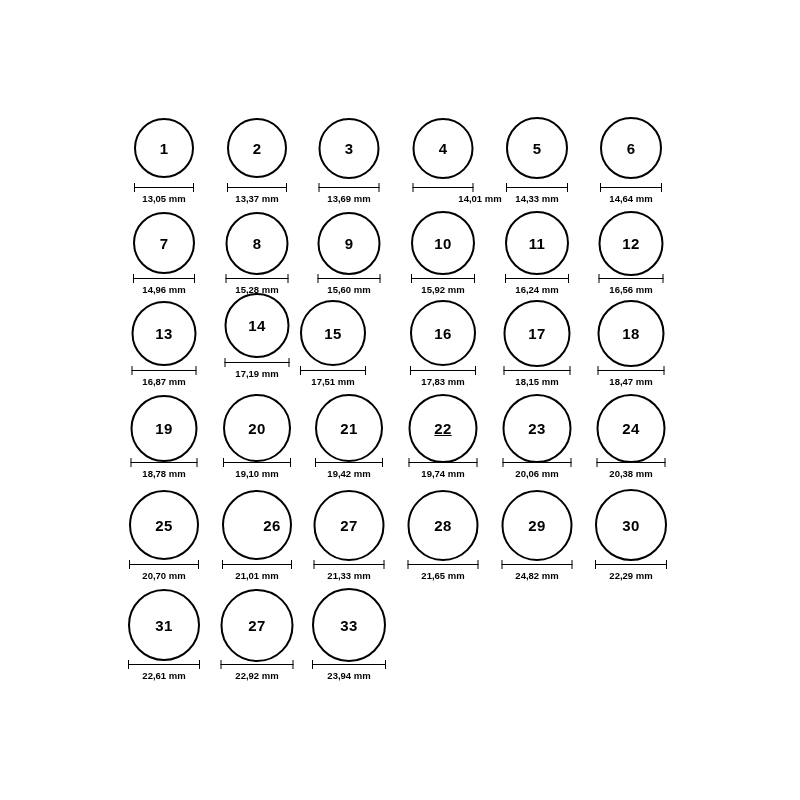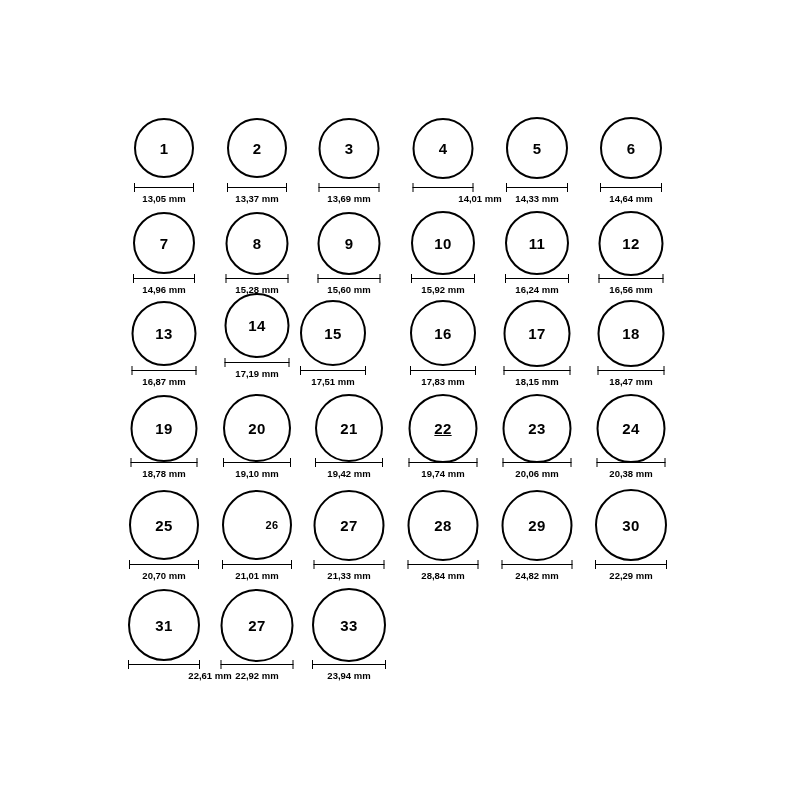--- a/index.html
+++ b/index.html
@@ -351,21 +351,21 @@
       </div>
       <div class="dim-line" style="width: 70px; top: 73px;">
         <span class="bar"></span>
         <span class="tick left"></span>
         <span class="tick right"></span>
       </div>
       <div class="dim-label" style="top: 84px;">20,70 mm</div>
     </div>
     <div class="ring-cell" style="left: 207px; top: 487px; width: 100px; height: 100px;">
       <div class="ring-circle" style="width: 70px; height: 70px; top: 3px;">
-        <span class="ring-number" style="font-size: 11px; margin-left: 30px;">26</span>
+        <span class="ring-number" style="font-size: 15px; margin-left: 30px;">26</span>
       </div>
       <div class="dim-line" style="width: 70px; top: 73px;">
         <span class="bar"></span>
         <span class="tick left"></span>
         <span class="tick right"></span>
       </div>
       <div class="dim-label" style="top: 84px;">21,01 mm</div>
     </div>
     <div class="ring-cell" style="left: 299px; top: 487px; width: 100px; height: 100px;">
       <div class="ring-circle" style="width: 71px; height: 71px; top: 2.5px;">
@@ -380,21 +380,21 @@
     </div>
     <div class="ring-cell" style="left: 393px; top: 487px; width: 100px; height: 100px;">
       <div class="ring-circle" style="width: 71px; height: 71px; top: 2.5px;">
         <span class="ring-number" style="font-size: 15px;">28</span>
       </div>
       <div class="dim-line" style="width: 71px; top: 73px;">
         <span class="bar"></span>
         <span class="tick left"></span>
         <span class="tick right"></span>
       </div>
-      <div class="dim-label" style="top: 84px;">28,84 mm</div>
+      <div class="dim-label" style="top: 84px;">21,65 mm</div>
     </div>
     <div class="ring-cell" style="left: 487px; top: 487px; width: 100px; height: 100px;">
       <div class="ring-circle" style="width: 71px; height: 71px; top: 2.5px;">
         <span class="ring-number" style="font-size: 15px;">29</span>
       </div>
       <div class="dim-line" style="width: 71px; top: 73px;">
         <span class="bar"></span>
         <span class="tick left"></span>
         <span class="tick right"></span>
       </div>
@@ -413,21 +413,21 @@
     </div>
     <div class="ring-cell" style="left: 114px; top: 587px; width: 100px; height: 100px;">
       <div class="ring-circle" style="width: 72px; height: 72px; top: 2px;">
         <span class="ring-number" style="font-size: 15px;">31</span>
       </div>
       <div class="dim-line" style="width: 72px; top: 73px;">
         <span class="bar"></span>
         <span class="tick left"></span>
         <span class="tick right"></span>
       </div>
-      <div class="dim-label" style="top: 84px; margin-left: 46px;">22,61 mm</div>
+      <div class="dim-label" style="top: 84px;">22,61 mm</div>
     </div>
     <div class="ring-cell" style="left: 207px; top: 587px; width: 100px; height: 100px;">
       <div class="ring-circle" style="width: 73px; height: 73px; top: 1.5px;">
         <span class="ring-number" style="font-size: 15px;">27</span>
       </div>
       <div class="dim-line" style="width: 73px; top: 73px;">
         <span class="bar"></span>
         <span class="tick left"></span>
         <span class="tick right"></span>
       </div>

